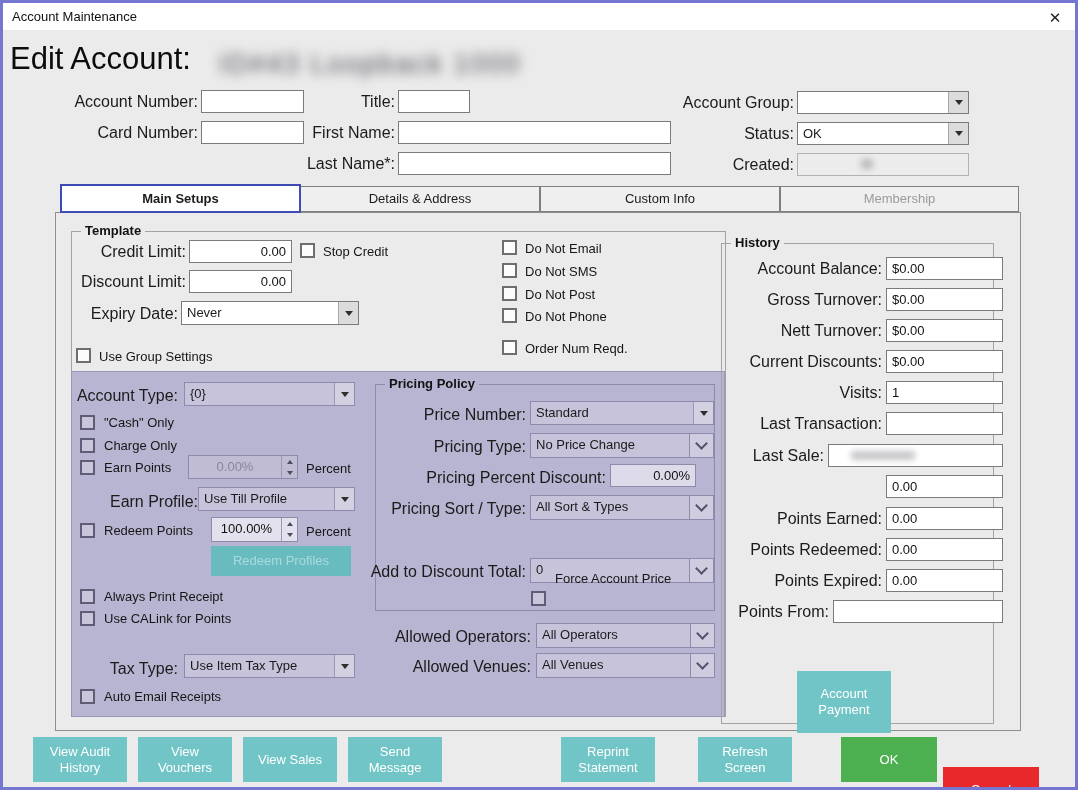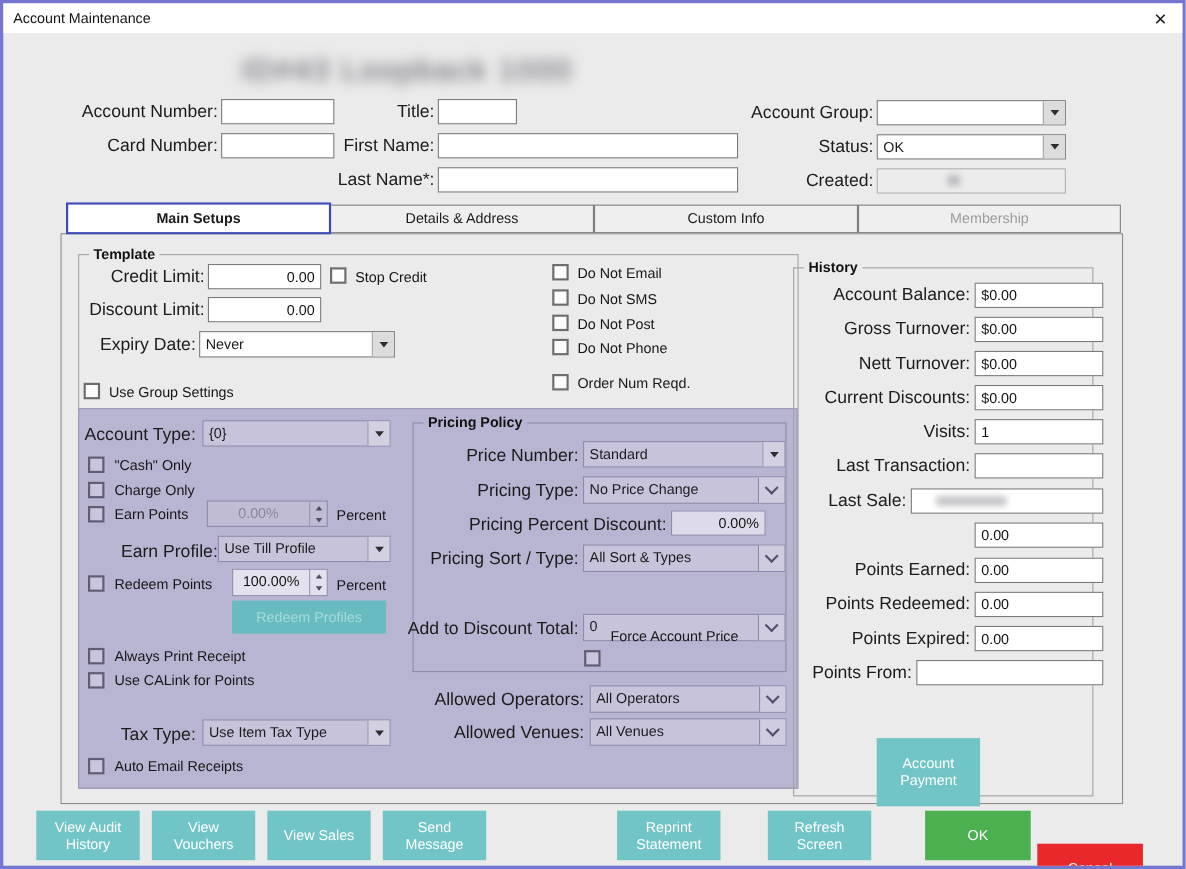--- a/index.html
+++ b/index.html
@@ -59,20 +59,21 @@
 </head>
 <body>
 
 <div id="stage">
 
   <div class="titlebar">
     <span class="t">Account Maintenance</span>
   </div>
   <div class="close-x">✕</div>
 
+  <div class="heading">Edit Account:</div>
   <div class="blur-name">ID#43 Loopback 1000</div>
 
   <div class="lbl" style="left:55px;top:87px;width:140px">Account Number:</div>
   <div class="field" style="left:198px;top:87px;width:103px;height:23px"></div>
   <div class="lbl" style="left:55px;top:118px;width:140px">Card Number:</div>
   <div class="field" style="left:198px;top:118px;width:103px;height:23px"></div>
 
   <div class="lbl" style="left:330px;top:87px;width:62px">Title:</div>
   <div class="field" style="left:395px;top:87px;width:72px;height:23px"></div>
   <div class="lbl" style="left:295px;top:118px;width:97px">First Name:</div>

